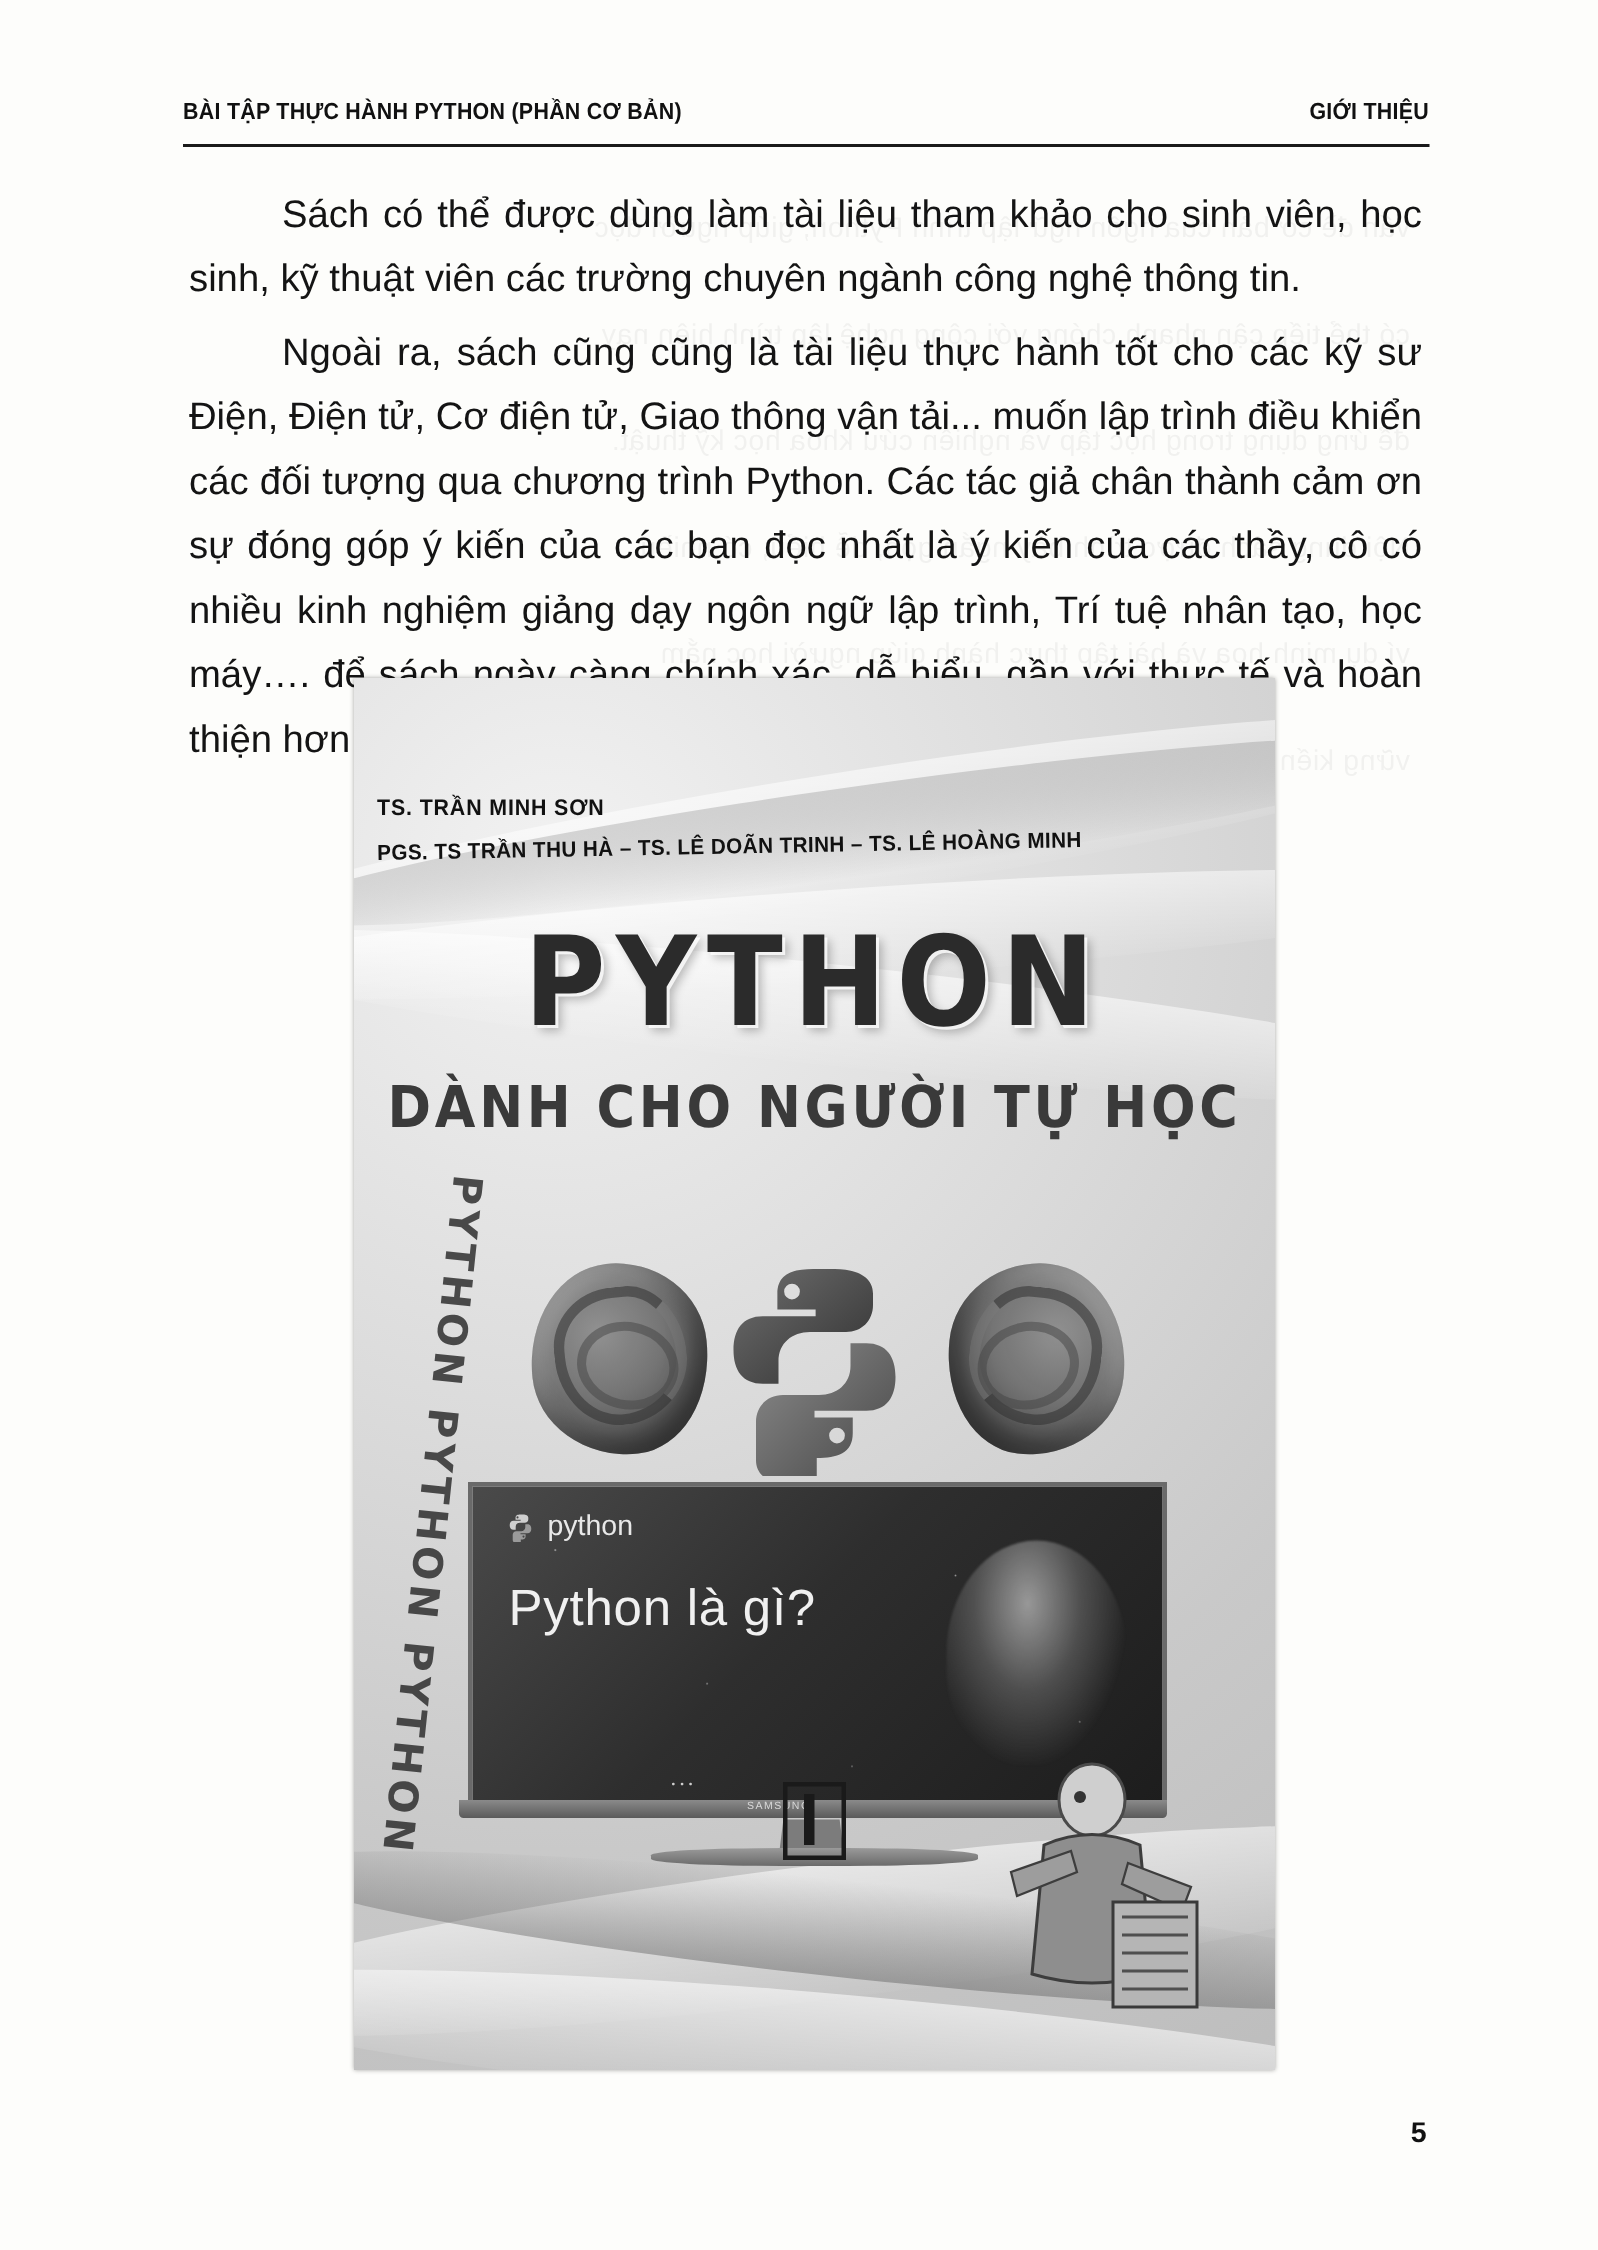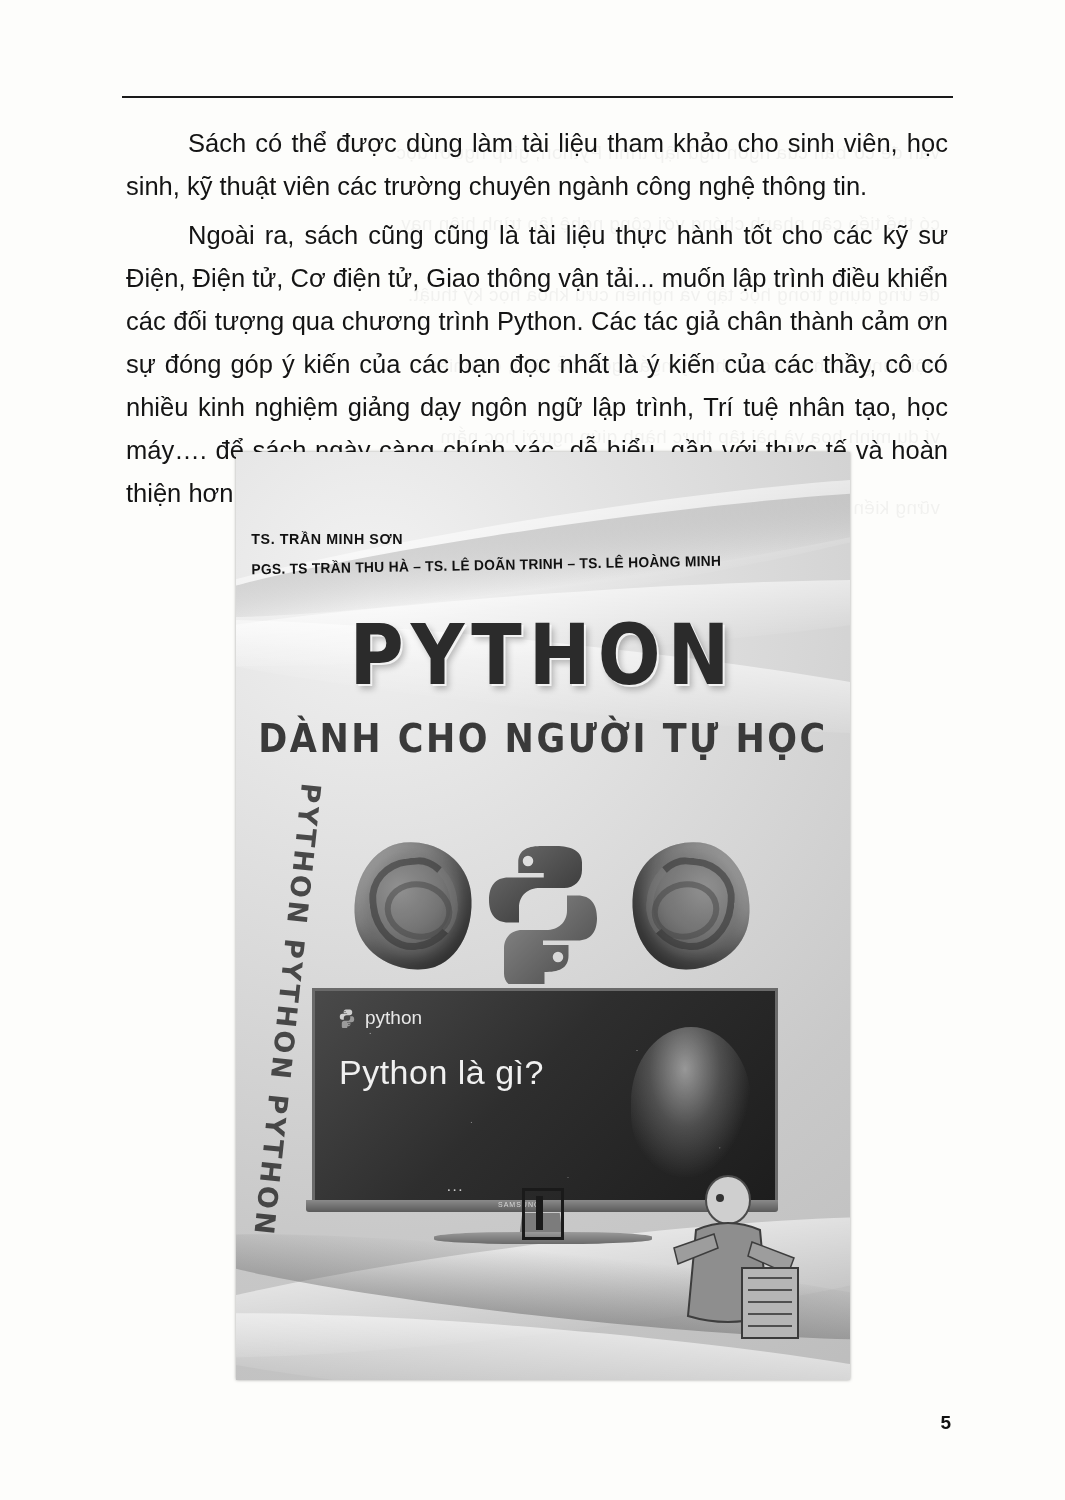--- a/index.html
+++ b/index.html
@@ -404,20 +404,24 @@
 
   <div class="ghost-layer">
     <p>vấn đề cơ bản của ngôn ngữ lập trình Python, giúp người đọc</p>
     <p>có thể tiếp cận nhanh chóng với công nghệ lập trình hiện nay</p>
     <p>để ứng dụng trong học tập và nghiên cứu khoa học kỹ thuật.</p>
     <p>Nội dung sách được trình bày ngắn gọn, dễ hiểu, có nhiều</p>
     <p>ví dụ minh họa và bài tập thực hành giúp người học nắm</p>
     <p>vững kiến thức và vận dụng vào thực tế công việc lập trình.</p>
   </div>
 
+  <header class="running-head">
+    <div class="rh-left">BÀI TẬP THỰC HÀNH PYTHON (PHẦN CƠ BẢN)</div>
+    <div class="rh-right">GIỚI THIỆU</div>
+  </header>
   <div class="rule"></div>
 
   <div class="body-text">
     <p>Sách có thể được dùng làm tài liệu tham khảo cho sinh viên, học sinh, kỹ thuật viên các trường chuyên ngành công nghệ thông tin.</p>
     <p>Ngoài ra, sách cũng cũng là tài liệu thực hành tốt cho các kỹ sư Điện, Điện tử, Cơ điện tử, Giao thông vận tải... muốn lập trình điều khiển các đối tượng qua chương trình Python. Các tác giả chân thành cảm ơn sự đóng góp ý kiến của các bạn đọc nhất là ý kiến của các thầy, cô có nhiều kinh nghiệm giảng dạy ngôn ngữ lập trình, Trí tuệ nhân tạo, học máy…. để sách ngày càng chính xác, dễ hiểu, gần với thực tế và hoàn thiện hơn trong lần tái bản sau.</p>
   </div>
 
   <figure class="cover-wrap" style="margin:0;">
     <div class="cover">
 

